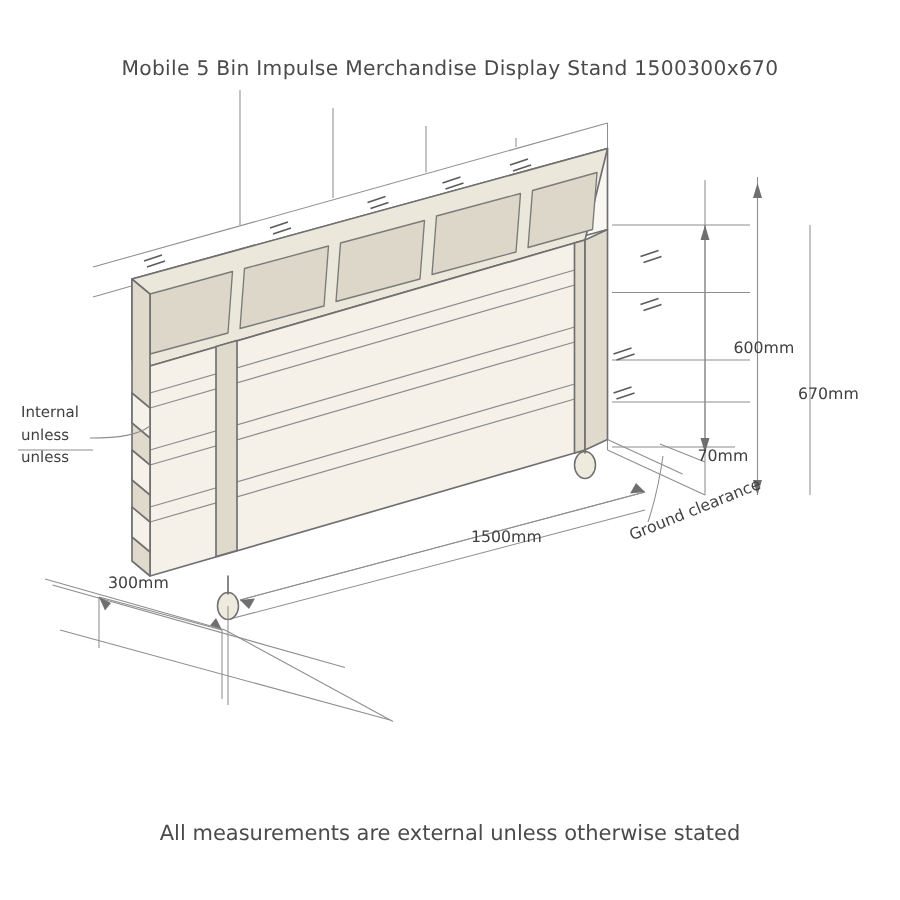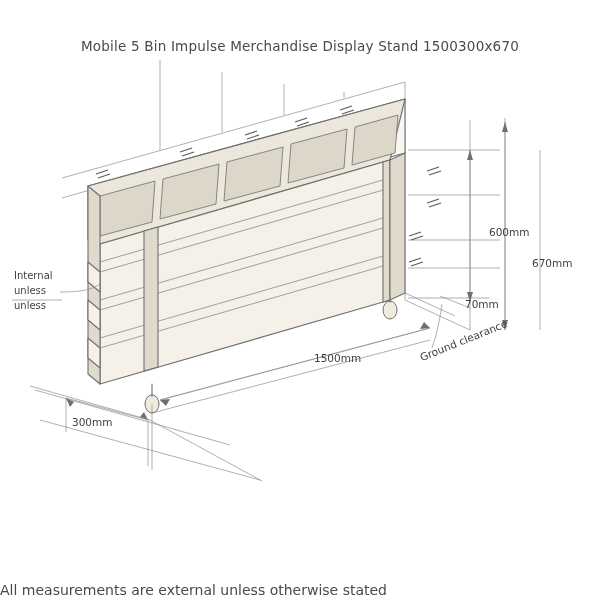--- a/index.html
+++ b/index.html
@@ -31,24 +31,24 @@
     letter-spacing: 0.2px;
     color: #4a4a4a;
     font-family: "DejaVu Sans", sans-serif;
     white-space: nowrap;
   }
   .footnote {
     position: absolute;
     top: 548px;
     left: 0;
     width: 600px;
+    text-align: center;
     font-size: 14px;
     color: #4a4a4a;
     font-family: "DejaVu Sans", sans-serif;
-    margin-top: 34px;
   }
   .lbl {
     position: absolute;
     font-size: 10.5px;
     color: #3f3f3f;
     font-family: "DejaVu Sans", sans-serif;
     white-space: nowrap;
   }
   .lbl.small { font-size: 10px; }
   .lbl.rot {
@@ -216,19 +216,19 @@
   <div class="lbl small" style="left:14px; top:268px; line-height:15px;">
     <div>Internal</div>
     <div>unless</div>
     <div>unless</div>
   </div>
 
   <div class="lbl" style="left:489px; top:226px;">600mm</div>
   <div class="lbl" style="left:532px; top:257px;">670mm</div>
   <div class="lbl" style="left:465px; top:298px;">70mm</div>
   <div class="lbl" style="left:290px; top:352px;margin-left:24px;">1500mm</div>
-  <div class="lbl" style="left:72px; top:416px;">300mm</div>
+  <div class="lbl" style="left:72px; top:383px;">300mm</div>
 
   <div class="lbl rot" style="left:418px; top:352px;">Ground clearance</div>
 
   <div class="footnote">All measurements are external unless otherwise stated</div>
 
 </div>
 
 </body></html>

